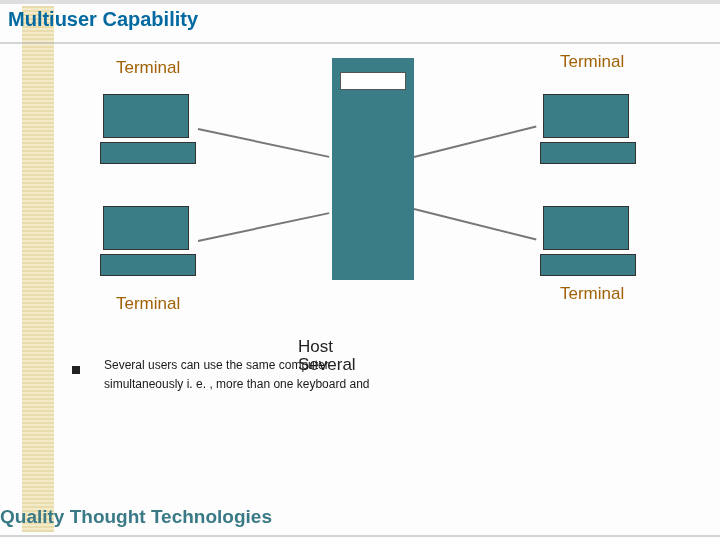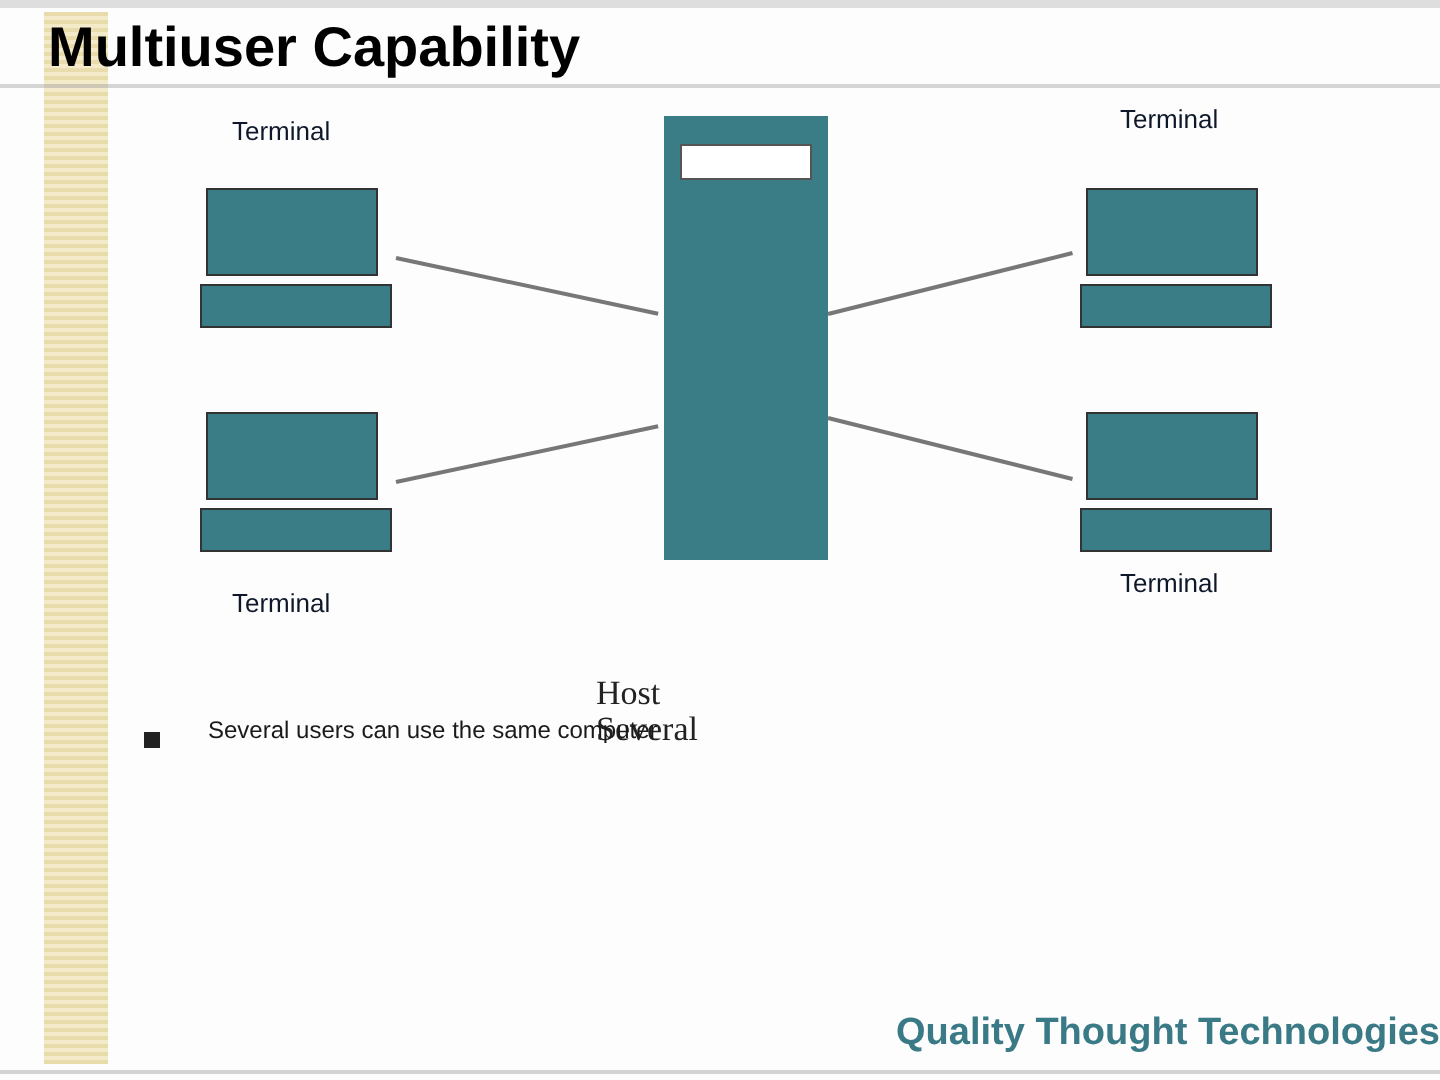--- a/index.html
+++ b/index.html
@@ -27,24 +27,24 @@
     height: 526px;
     background:
       repeating-linear-gradient(0deg,
         #d8c06a 0 2px,
         #eadb9e 2px 4px);
     opacity: .55;
   }
   .title {
     position: absolute;
     top: 8px;
-    left: 24px;
-    font-size: 28px;
+    left: 8px;
+    font-size: 20px;
     font-weight: bold;
-    color: #000000;
+    color: #0369a1;
   }
   .title-rule {
     position: absolute;
     top: 42px;
     left: 0;
     width: 100%;
     height: 2px;
     background: #bbb;
     opacity: .6;
   }
@@ -68,22 +68,22 @@
     position: absolute;
     left: 340px;
     top: 24px;
     width: 66px;
     height: 18px;
     background: #fff;
     border: 1px solid #555;
   }
   .term-label {
     position: absolute;
-    font-size: 13px;
-    color: #0f172a;
+    font-size: 17px;
+    color: #a16207;
   }
   .tl1 { left: 116px; top: 10px; }
   .tl2 { left: 116px; top: 246px; }
   .tl3 { left: 560px; top: 4px; }
   .tl4 { left: 560px; top: 236px; }
   
   .term {
     position: absolute;
     width: 92px;
   }
@@ -116,21 +116,20 @@
   .w3 { left: 414px; top: 108px; width: 126px; transform-origin: left; transform: rotate(-14deg); }
   .w4 { left: 414px; top: 160px; width: 126px; transform-origin: left; transform: rotate(14deg); }
   .host-label {
     position: absolute;
     left: 298px;
     top: 290px;
     font-size: 17px;
     color: #222;
     line-height: 1.05;
     text-align: left;
-    font-family: Liberation Serif, serif;
   }
   
   .bullets {
     position: absolute;
     top: 356px;
     left: 72px;
     width: 610px;
     font-size: 12px;
     color: #1a1a1a;
     line-height: 1.55;
@@ -142,21 +141,21 @@
     margin: 10px 24px 0 0;
     flex: 0 0 auto;
   }
   .txt { flex: 1; }
   .txt .l2 { display: block; }
   .footer {
     position: absolute;
     bottom: 12px;
     left: 0;
     width: 100%;
-    text-align: right;
+    text-align: left;
     font-size: 19px;
     font-weight: bold;
     color: #3a7a86;
   }
   .bottom-rule {
     position: absolute;
     bottom: 3px; left: 0;
     width: 100%; height: 2px;
     background: #aaa; opacity: .5;
   }
@@ -206,18 +205,19 @@
     <span>Host</span><br>
     <span>Several</span>
   </div>
 </div>
 
 <div class="bullets">
   <div class="row">
     <div class="sq"></div>
     <div class="txt">
       <span>Several  users  can  use  the  same computer</span>
+      <span class="l2">simultaneously i. e. ,  more  than one keyboard and</span>
     </div>
   </div>
 </div>
 
 <div class="footer">Quality Thought Technologies</div>
 <div class="bottom-rule"></div>
 
 </body></html>

